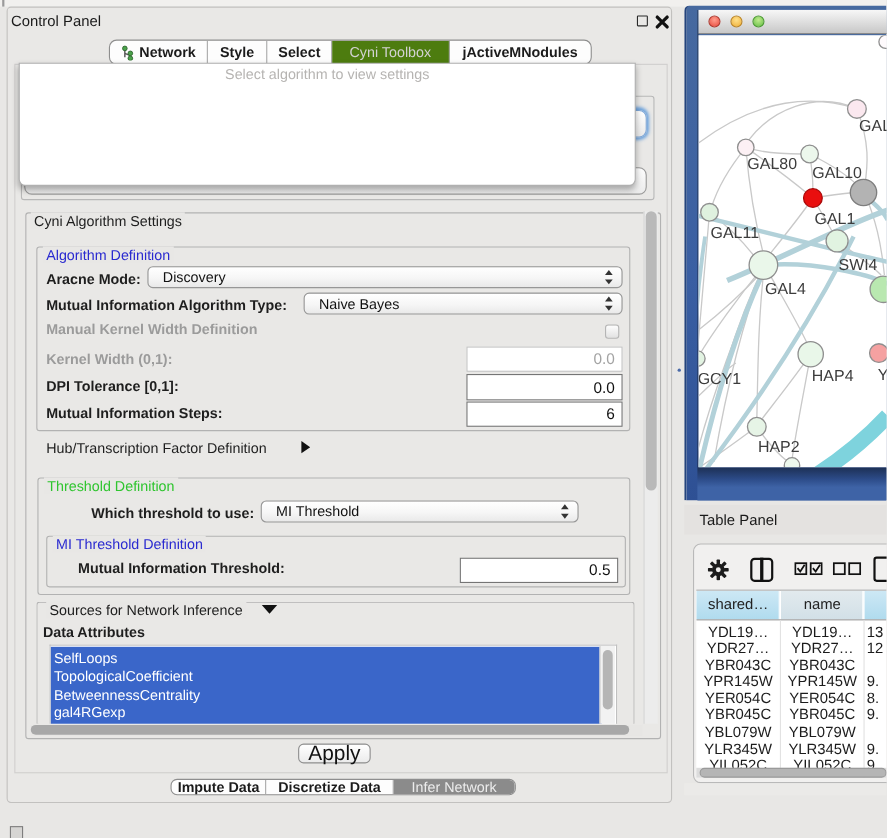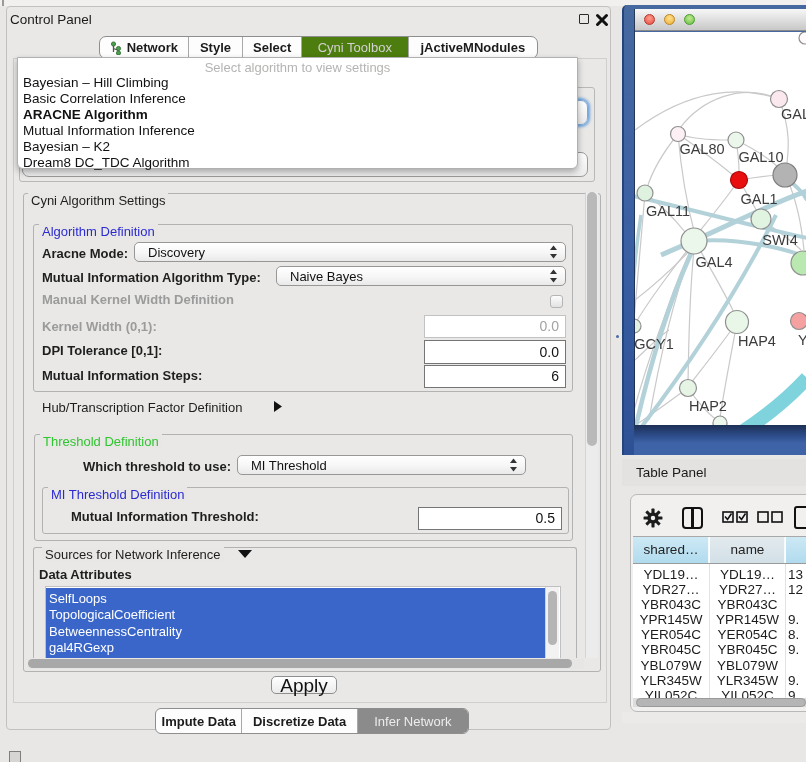--- a/index.html
+++ b/index.html
@@ -52,21 +52,20 @@
   <div class="tab tabsel" style="width:107px;font-weight:normal;">Cyni Toolbox</div>
   <div class="tab" style="width:129px;">jActiveMNodules</div>
 </div>
 
 <div class="abs" style="left:19px;top:87px;width:576px;height:95px;border:1px solid #b8b8b8;border-radius:3px;"></div>
 <div class="abs" style="left:22px;top:100px;width:566px;height:25px;background:linear-gradient(180deg,#ffffff,#e9e9e9);border:1px solid #7fa8d9;border-radius:7px;box-shadow:0 0 3px 2px #6ea3dc;"></div>
 <div class="abs" style="left:22px;top:152px;width:566px;height:25px;border:1px solid #9a9a9a;border-radius:7px;background:linear-gradient(180deg,#fdfdfd,#ebebeb);"></div>
 
 <div class="abs" style="left:17px;top:57px;width:561px;height:112px;background:#fff;border:1px solid #b0b0b0;border-radius:0 0 6px 6px;box-shadow:0 3px 6px rgba(0,0,0,0.30);z-index:50;">
   <div style="position:absolute;left:0;top:2px;width:100%;text-align:center;font-size:13px;color:#b6b4b2;">Select algorithm to view settings</div>
-  <div style="position:absolute;left:5px;top:17px;font-size:13.5px;color:#111;line-height:15.9px;white-space:nowrap;">Bayesian – Hill Climbing<br>Basic Correlation Inference<br><b>ARACNE Algorithm</b><br>Mutual Information Inference<br>Bayesian – K2<br>Dream8 DC_TDC Algorithm</div>
 </div>
 
 <div class="group" style="left:23px;top:193px;width:578px;height:479px;">
   <span class="gtitle" style="left:4px;color:#1e1e1e;">Cyni Algorithm Settings</span>
 </div>
 
 <div class="abs" style="left:585px;top:192px;width:13px;height:466px;background:#ececec;border-left:1px solid #d4d4d4;"></div>
 <div class="scrollthumbV" style="left:586.5px;top:192px;width:10px;height:254px;"></div>
 
 <div class="abs" style="left:28px;top:659px;width:556px;height:10px;background:#e7e6e4;"></div>
@@ -139,21 +138,21 @@
 <div class="abs b13" style="left:39px;top:567px;">Data Attributes</div>
 
 <div class="abs" style="left:45px;top:586px;width:516px;height:72px;background:#fff;border:1px solid #c0c0c0;border-bottom:none;overflow:hidden;">
   <div style="position:absolute;left:0;top:1px;width:501px;height:76px;background:#3a66c9;color:#fff;font-size:13px;line-height:16.4px;padding-left:3px;padding-top:3px;">SelfLoops<br>TopologicalCoefficient<br>BetweennessCentrality<br>gal4RGexp</div>
   <div style="position:absolute;right:1px;top:0;width:14px;height:73px;background:#f2f2f2;border-left:1px solid #d0d0d0;"></div>
   <div class="scrollthumbV" style="right:3px;top:4px;width:9px;height:54px;background:#b5b5b5;"></div>
 </div>
 
 <div class="abs" style="left:271px;top:676px;width:66px;height:18px;border:1px solid #8f8f8f;border-radius:5px;background:linear-gradient(180deg,#ffffff,#ebebeb);font-size:19px;color:#111;text-align:center;line-height:17px;">Apply</div>
 
-<div class="tabbar" style="left:155px;top:708px;width:314px;height:26px;border-radius:6px;">
+<div class="tabbar" style="left:155px;top:708px;width:314px;height:15px;border-radius:6px;">
   <div class="tab" style="width:87px;">Impute Data</div>
   <div class="tab" style="width:116px;">Discretize Data</div>
   <div class="tab tabsel" style="width:111px;font-weight:normal;color:#ececec;background:#8b8b8b;">Infer Network</div>
 </div>
 
 <div class="abs" style="left:9px;top:751px;width:12px;height:12px;background:#d6d5d3;border:1.5px solid #7e7e7e;"></div>
 
 <div class="abs" style="left:616px;top:335px;width:3px;height:3px;background:#4a6aa8;border-radius:50%;"></div>
 
 <div class="abs" style="left:622px;top:5px;width:184px;height:450px;background:linear-gradient(180deg,#46699f 0%,#3a5fa3 55%,#2e5094 100%);border-left:2px solid #24447c;border-radius:5px 0 0 0;"></div>

